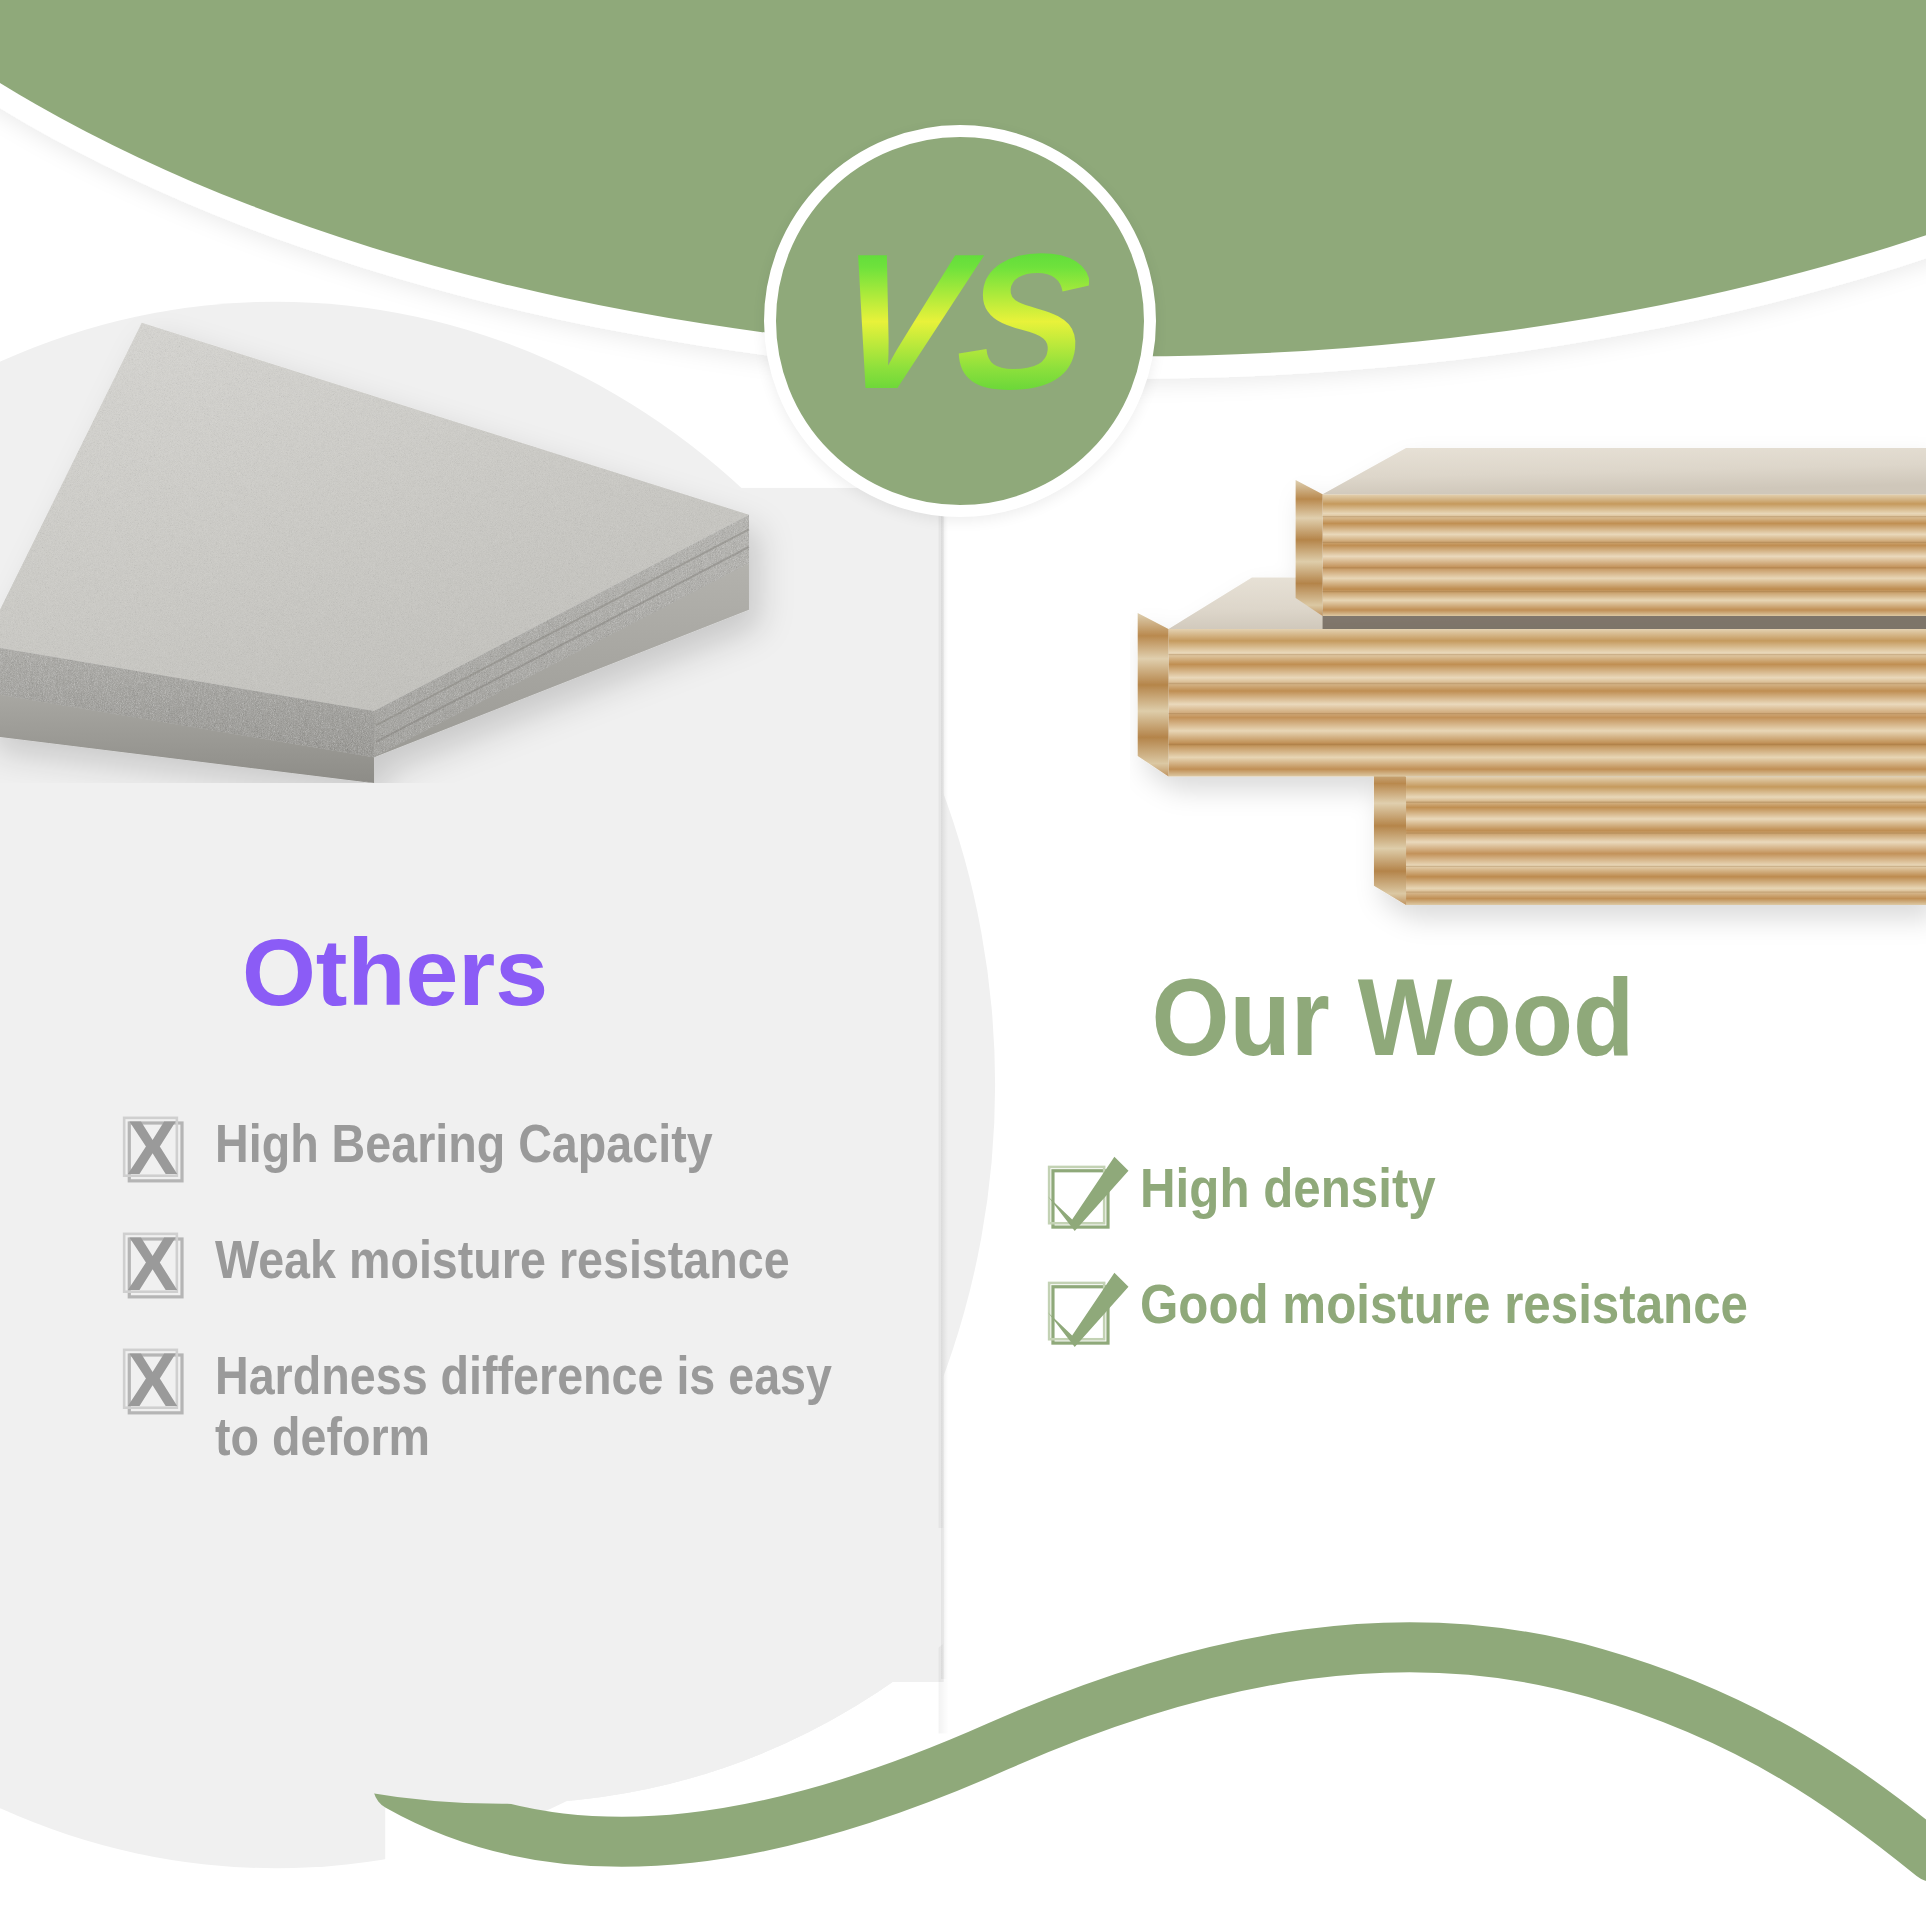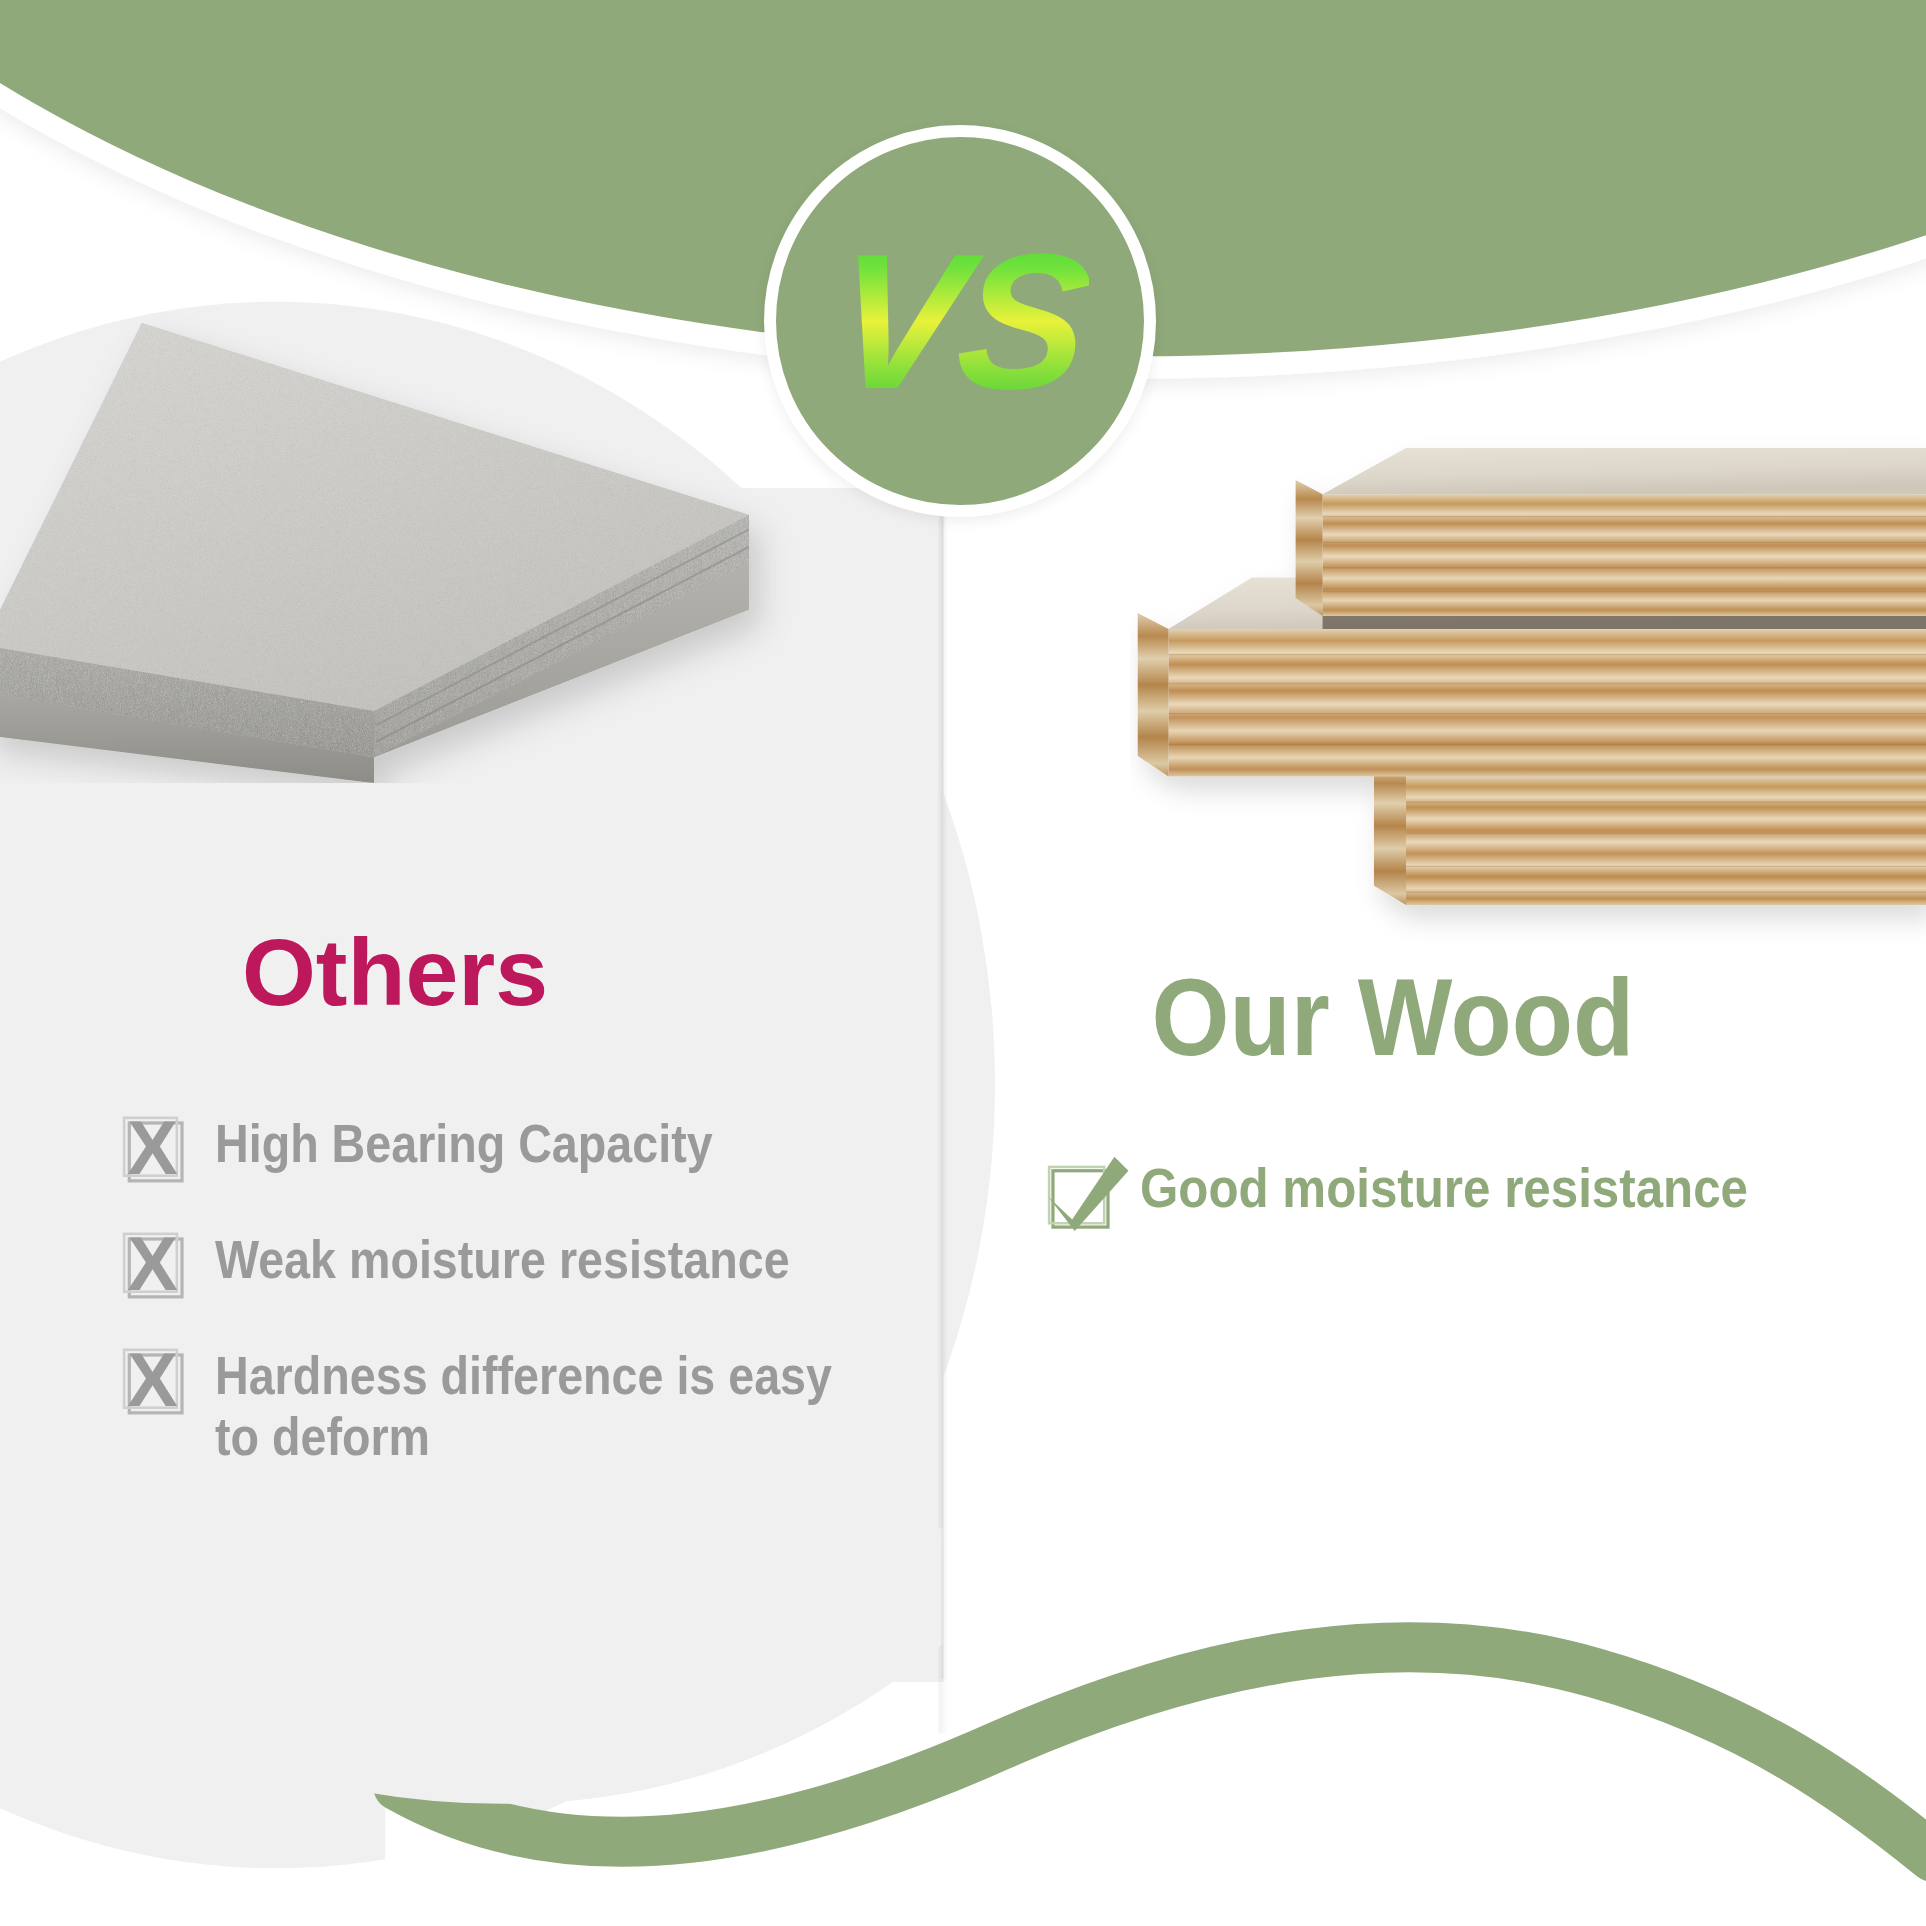--- a/index.html
+++ b/index.html
@@ -66,21 +66,21 @@
     font-weight:bold;
     line-height:1;
     margin:0;
     font-stretch:condensed;
     transform:scaleX(.92);
     transform-origin:left center;
     white-space:nowrap;
   }
   .title-left{
     font-size:95px;
-    color:#be185d;
+    color:#8b5cf6;
     text-align:center;
     transform:none;
     padding-right:154px;
   }
   .title-right{
     font-size:109px;
     color:#8fa97a;
     text-align:left;
     padding-left:205px;
   }
@@ -351,29 +351,39 @@
       </li>
 
     </ul>
   </div>
 
   <div class="col col-right right">
     <h2 class="title title-right">Our Wood</h2>
 
     <ul class="list list-right">
 
-
       <li class="item">
         <span class="icon-box">
           <svg width="96" height="96" viewBox="0 0 150 150">
             <rect x="14" y="34" width="86" height="88" fill="none" stroke="#8fa97a" stroke-width="5"></rect>
             <rect x="8" y="28" width="86" height="88" fill="none" stroke="#c3d2b4" stroke-width="4"></rect>
             <path d="M 6 74 L 44 110 L 110 12 L 132 34 L 48 128 Z" fill="#8fa97a"></path>
           </svg>
         </span>
+        <span class="item-label">High density</span>
+      </li>
+
+      <li class="item">
+        <span class="icon-box">
+          <svg width="96" height="96" viewBox="0 0 150 150">
+            <rect x="14" y="34" width="86" height="88" fill="none" stroke="#8fa97a" stroke-width="5"></rect>
+            <rect x="8" y="28" width="86" height="88" fill="none" stroke="#c3d2b4" stroke-width="4"></rect>
+            <path d="M 6 74 L 44 110 L 110 12 L 132 34 L 48 128 Z" fill="#8fa97a"></path>
+          </svg>
+        </span>
         <span class="item-label">Good moisture resistance</span>
       </li>
 
 
     </ul>
   </div>
 
 </div>
 
 

